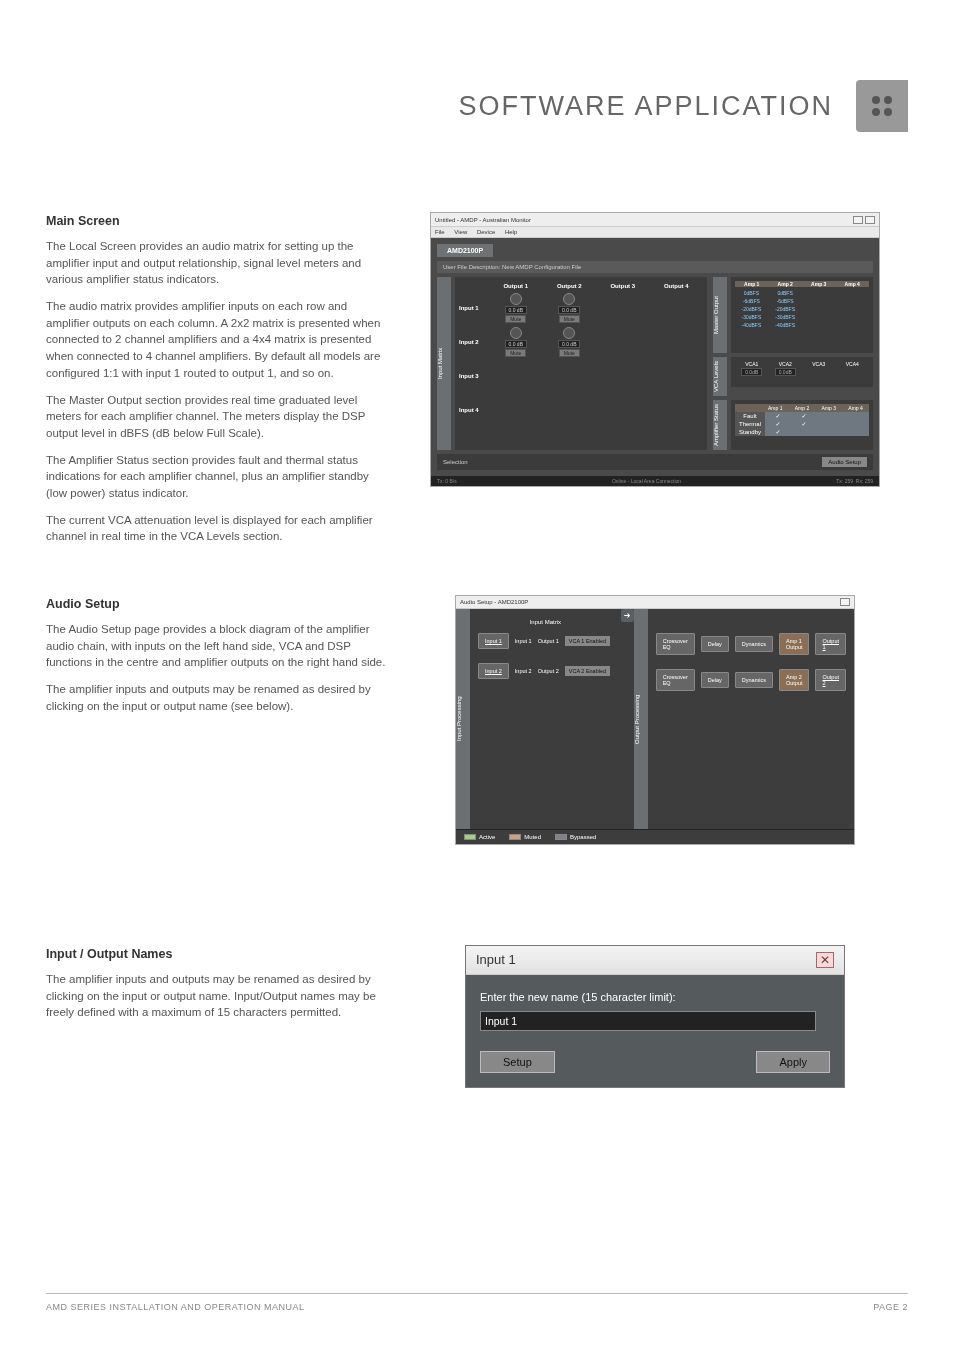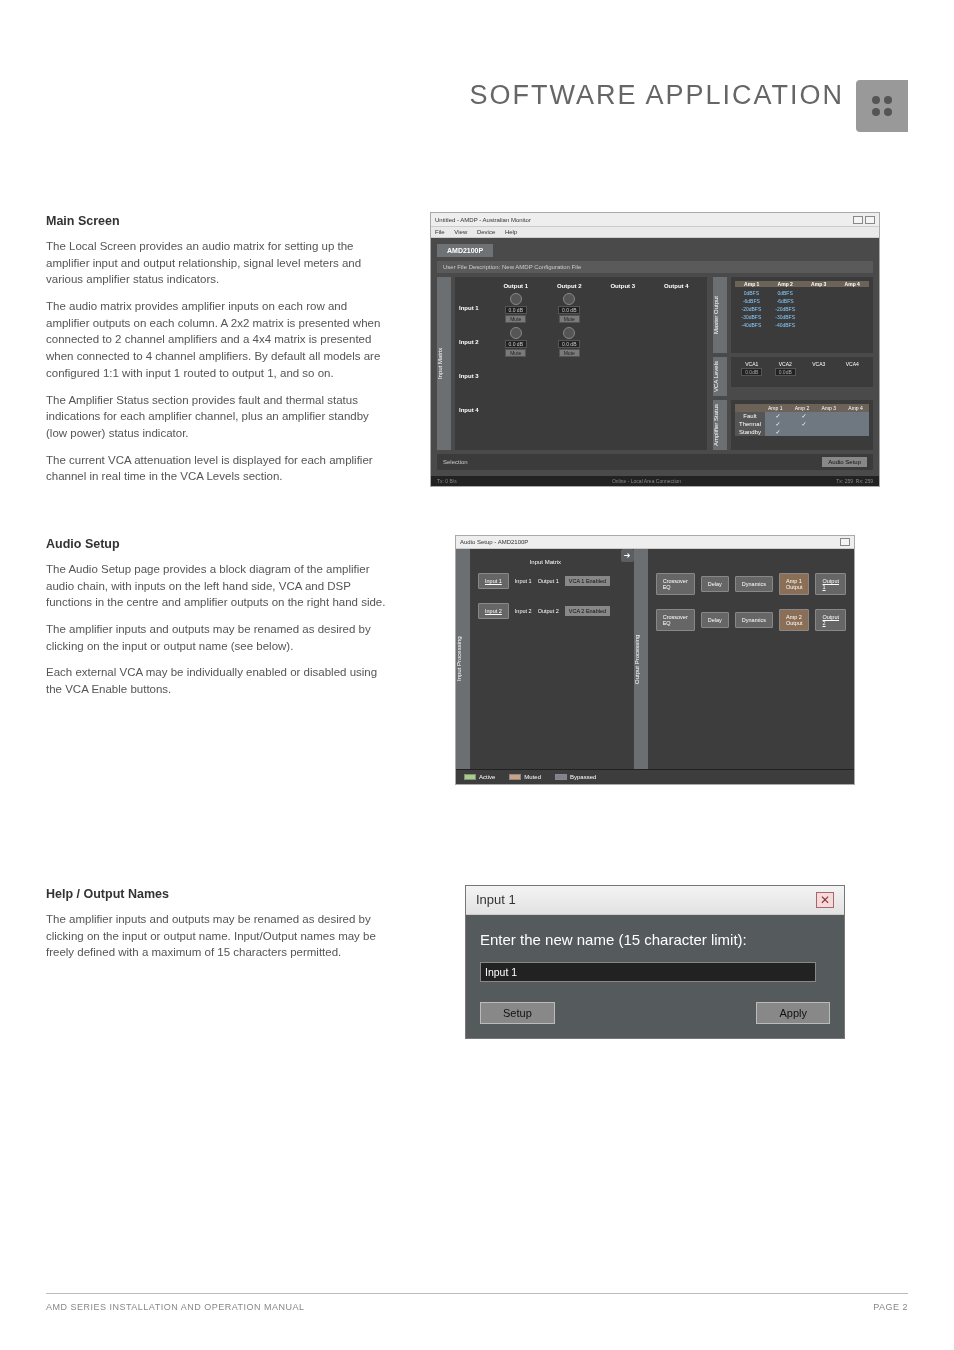--- a/index.html
+++ b/index.html
@@ -12,21 +12,21 @@
     color: #333;
   }
   .page {
     width: 954px;
     height: 1350px;
     padding: 80px 46px 40px 46px;
     position: relative;
   }
 
   
-  .page-title-row { display: flex; justify-content: flex-end; margin-bottom: 80px; }
+  .page-title-row { display: flex; align-items: center; justify-content: flex-end; margin-bottom: 80px; gap: 11px; }
   .page-title { font-size: 27px; letter-spacing: 2px; color: #666; font-weight: 300; text-align: right; }
   .dots-badge {
     width: 52px; height: 52px; background: #999; margin-left: 12px;
     display: flex; align-items: center; justify-content: center;
     border-top-left-radius: 4px; border-bottom-left-radius: 4px;
   }
   .dots-badge svg { display: block; }
 
   .section { display: flex; gap: 16px; margin-bottom: 40px; }
   .text-col { width: 340px; font-size: 11.5px; line-height: 1.45; color: #555; }
@@ -114,21 +114,21 @@
   .sw.muted{background:#d0a080;}
   .sw.bypass{background:#808090;}
 
   .as-arrow { width:13px; height:13px; background:#5b5f62; color:#fff; font-size:8px; display:flex; align-items:center; justify-content:center; border-radius:2px;}
 
   
   .iodialog { width:380px; border:1px solid #777; background:#e5e5e5; font-size:11px; }
   .iodialog .dlg-title { display:flex; justify-content:space-between; align-items:center; padding:6px 10px; background:linear-gradient(#f4f4f4,#e2e2e2); border-bottom:1px solid #ccc; font-size:13px; color:#333;}
   .iodialog .close { width:18px; height:16px; border:1px solid #a66; color:#833; text-align:center; line-height:14px; background:#f4dada; font-size:12px;}
   .iodialog .dlg-body { background:#555a5d; color:#fff; padding:16px 14px 14px; }
-  .iodialog .dlg-body p { font-size:15px; margin-bottom:14px; }
+  .iodialog .dlg-body p { font-size:11px; margin-bottom:8px; }
   .iodialog input[type=text]{ width:96%; background:#222; color:#fff; border:1px solid #888; padding:3px 4px; font-size:10.5px;}
   .iodialog .dlg-btns { display:flex; justify-content:space-between; margin-top:20px;}
   .iodialog .dlg-btn { background:#888; color:#111; padding:4px 22px; font-size:11px; border:1px solid #bbb; }
 
   
   .page-footer { position:absolute; bottom:38px; left:46px; right:46px; border-top:1px solid #bbb; padding-top:8px; display:flex; justify-content:space-between; font-size:9px; color:#888; letter-spacing:0.5px;}
 </style>
 </head>
 <body>
 
@@ -144,20 +144,21 @@
           <circle cx="20" cy="20" r="4" fill="#555"></circle>
         </svg>
     </div>
   </div>
 
   <div class="section">
     <div class="text-col">
       <h2>Main Screen</h2>
       <p>The Local Screen provides an audio matrix for setting up the amplifier input and output relationship, signal level meters and various amplifier status indicators.</p>
       <p>The audio matrix provides amplifier inputs on each row and amplifier outputs on each column. A 2x2 matrix is presented when connected to 2 channel amplifiers and a 4x4 matrix is presented when connected to 4 channel amplifiers. By default all models are configured 1:1 with input 1 routed to output 1, and so on.</p>
+      <p>The Master Output section provides real time graduated level meters for each amplifier channel. The meters display the DSP output level in dBFS (dB below Full Scale).</p>
       <p>The Amplifier Status section provides fault and thermal status indications for each amplifier channel, plus an amplifier standby (low power) status indicator.</p>
       <p>The current VCA attenuation level is displayed for each amplifier channel in real time in the VCA Levels section.</p>
     </div>
 
     <div class="fig-col">
       <div class="mainscreen">
         <div class="win-titlebar">
           <span>Untitled - AMDP - Australian Monitor</span>
           <div class="win-btns">
             <div class="win-btn"></div>
@@ -334,21 +335,20 @@
         </div>
       </div>
     </div>
   </div>
 
   <div class="section" style="margin-top:30px;">
     <div class="text-col">
       <h2>Audio Setup</h2>
       <p>The Audio Setup page provides a block diagram of the amplifier audio chain, with inputs on the left hand side, VCA and DSP functions in the centre and amplifier outputs on the right hand side.</p>
       <p>The amplifier inputs and outputs may be renamed as desired by clicking on the input or output name (see below).</p>
-      <p>Each external VCA may be individually enabled or disabled using the VCA Enable buttons.</p>
     </div>
     <div class="fig-col">
       <div class="audiosetup">
         <div class="as-title">
           <span>Audio Setup - AMD2100P</span>
           <div class="win-btn"></div>
         </div>
         <div class="as-body">
           <div class="as-vtab">Input Processing</div>
           <div class="as-pane" style="width:160px;">
@@ -399,21 +399,21 @@
               <div class="sw bypass"></div>
               <span>Bypassed</span>
             </div>
         </div>
       </div>
     </div>
   </div>
 
   <div class="section" style="margin-top:100px;">
     <div class="text-col">
-      <h2>Help / Output Names</h2>
+      <h2>Input / Output Names</h2>
       <p>The amplifier inputs and outputs may be renamed as desired by clicking on the input or output name. Input/Output names may be freely defined with a maximum of 15 characters permitted.</p>
     </div>
     <div class="fig-col">
       <div class="iodialog">
         <div class="dlg-title">
           <span>Input 1</span>
           <div class="close">✕</div>
         </div>
         <div class="dlg-body">
           <p>Enter the new name (15 character limit):</p>

